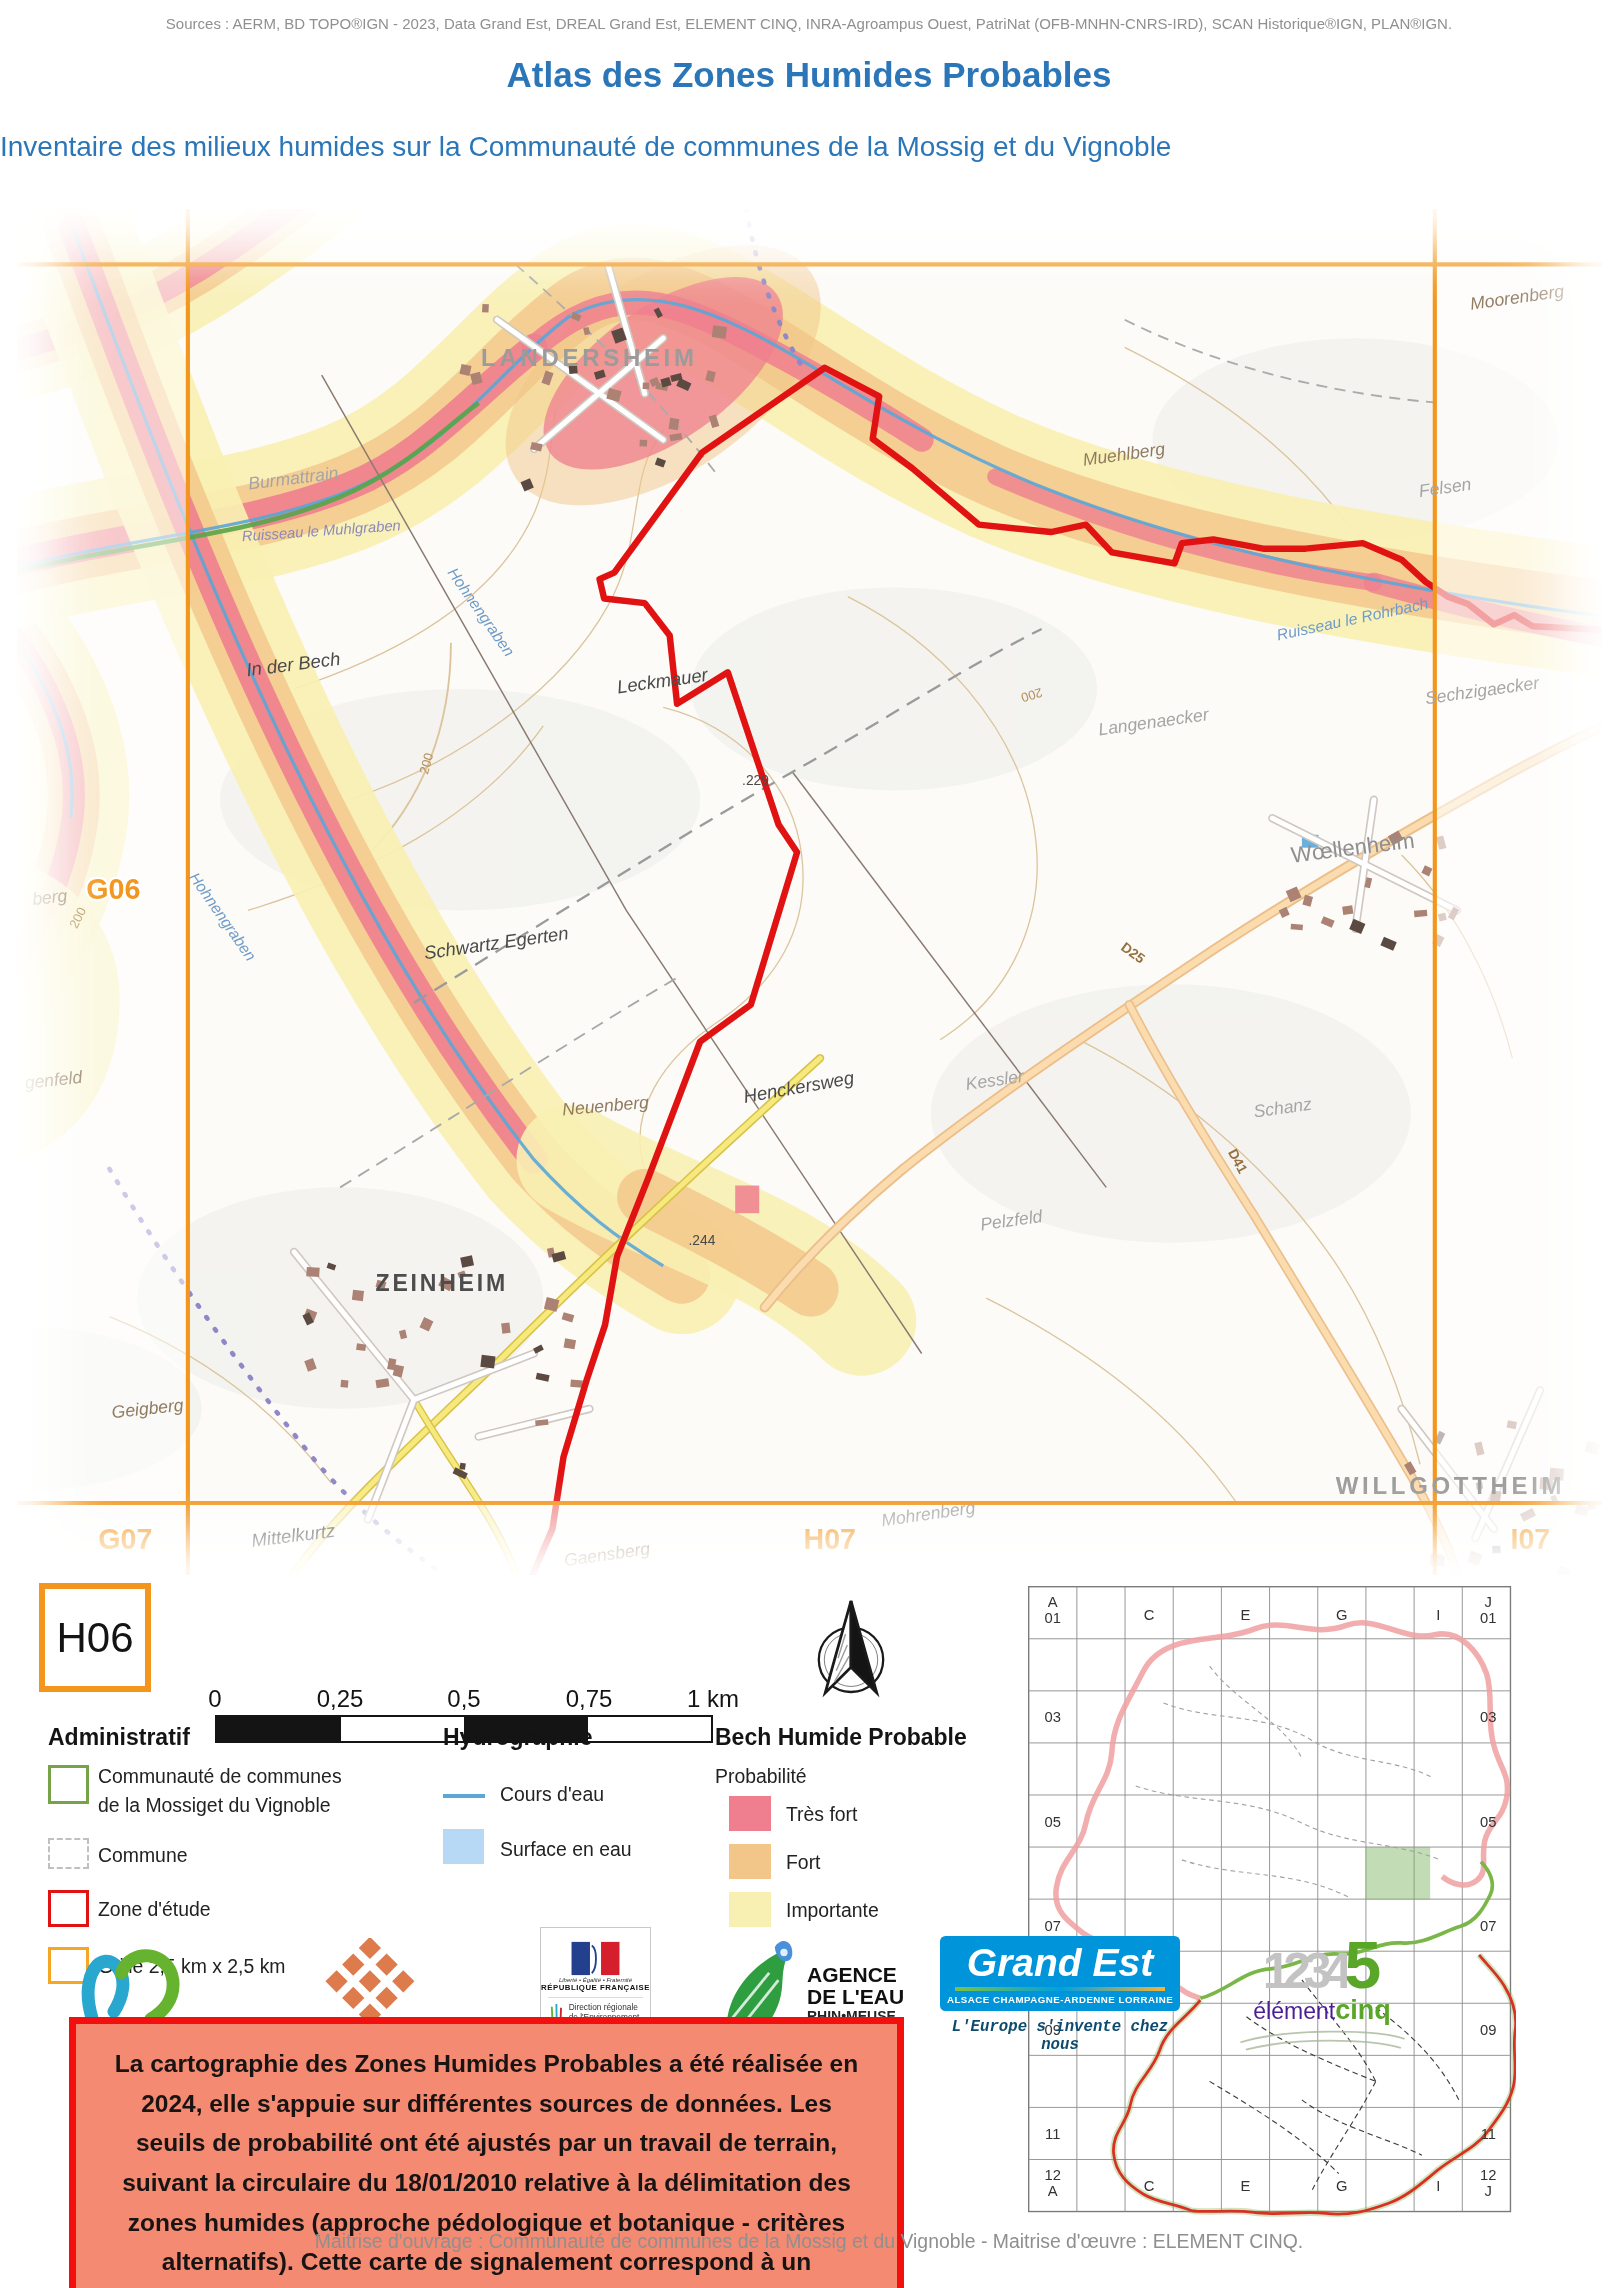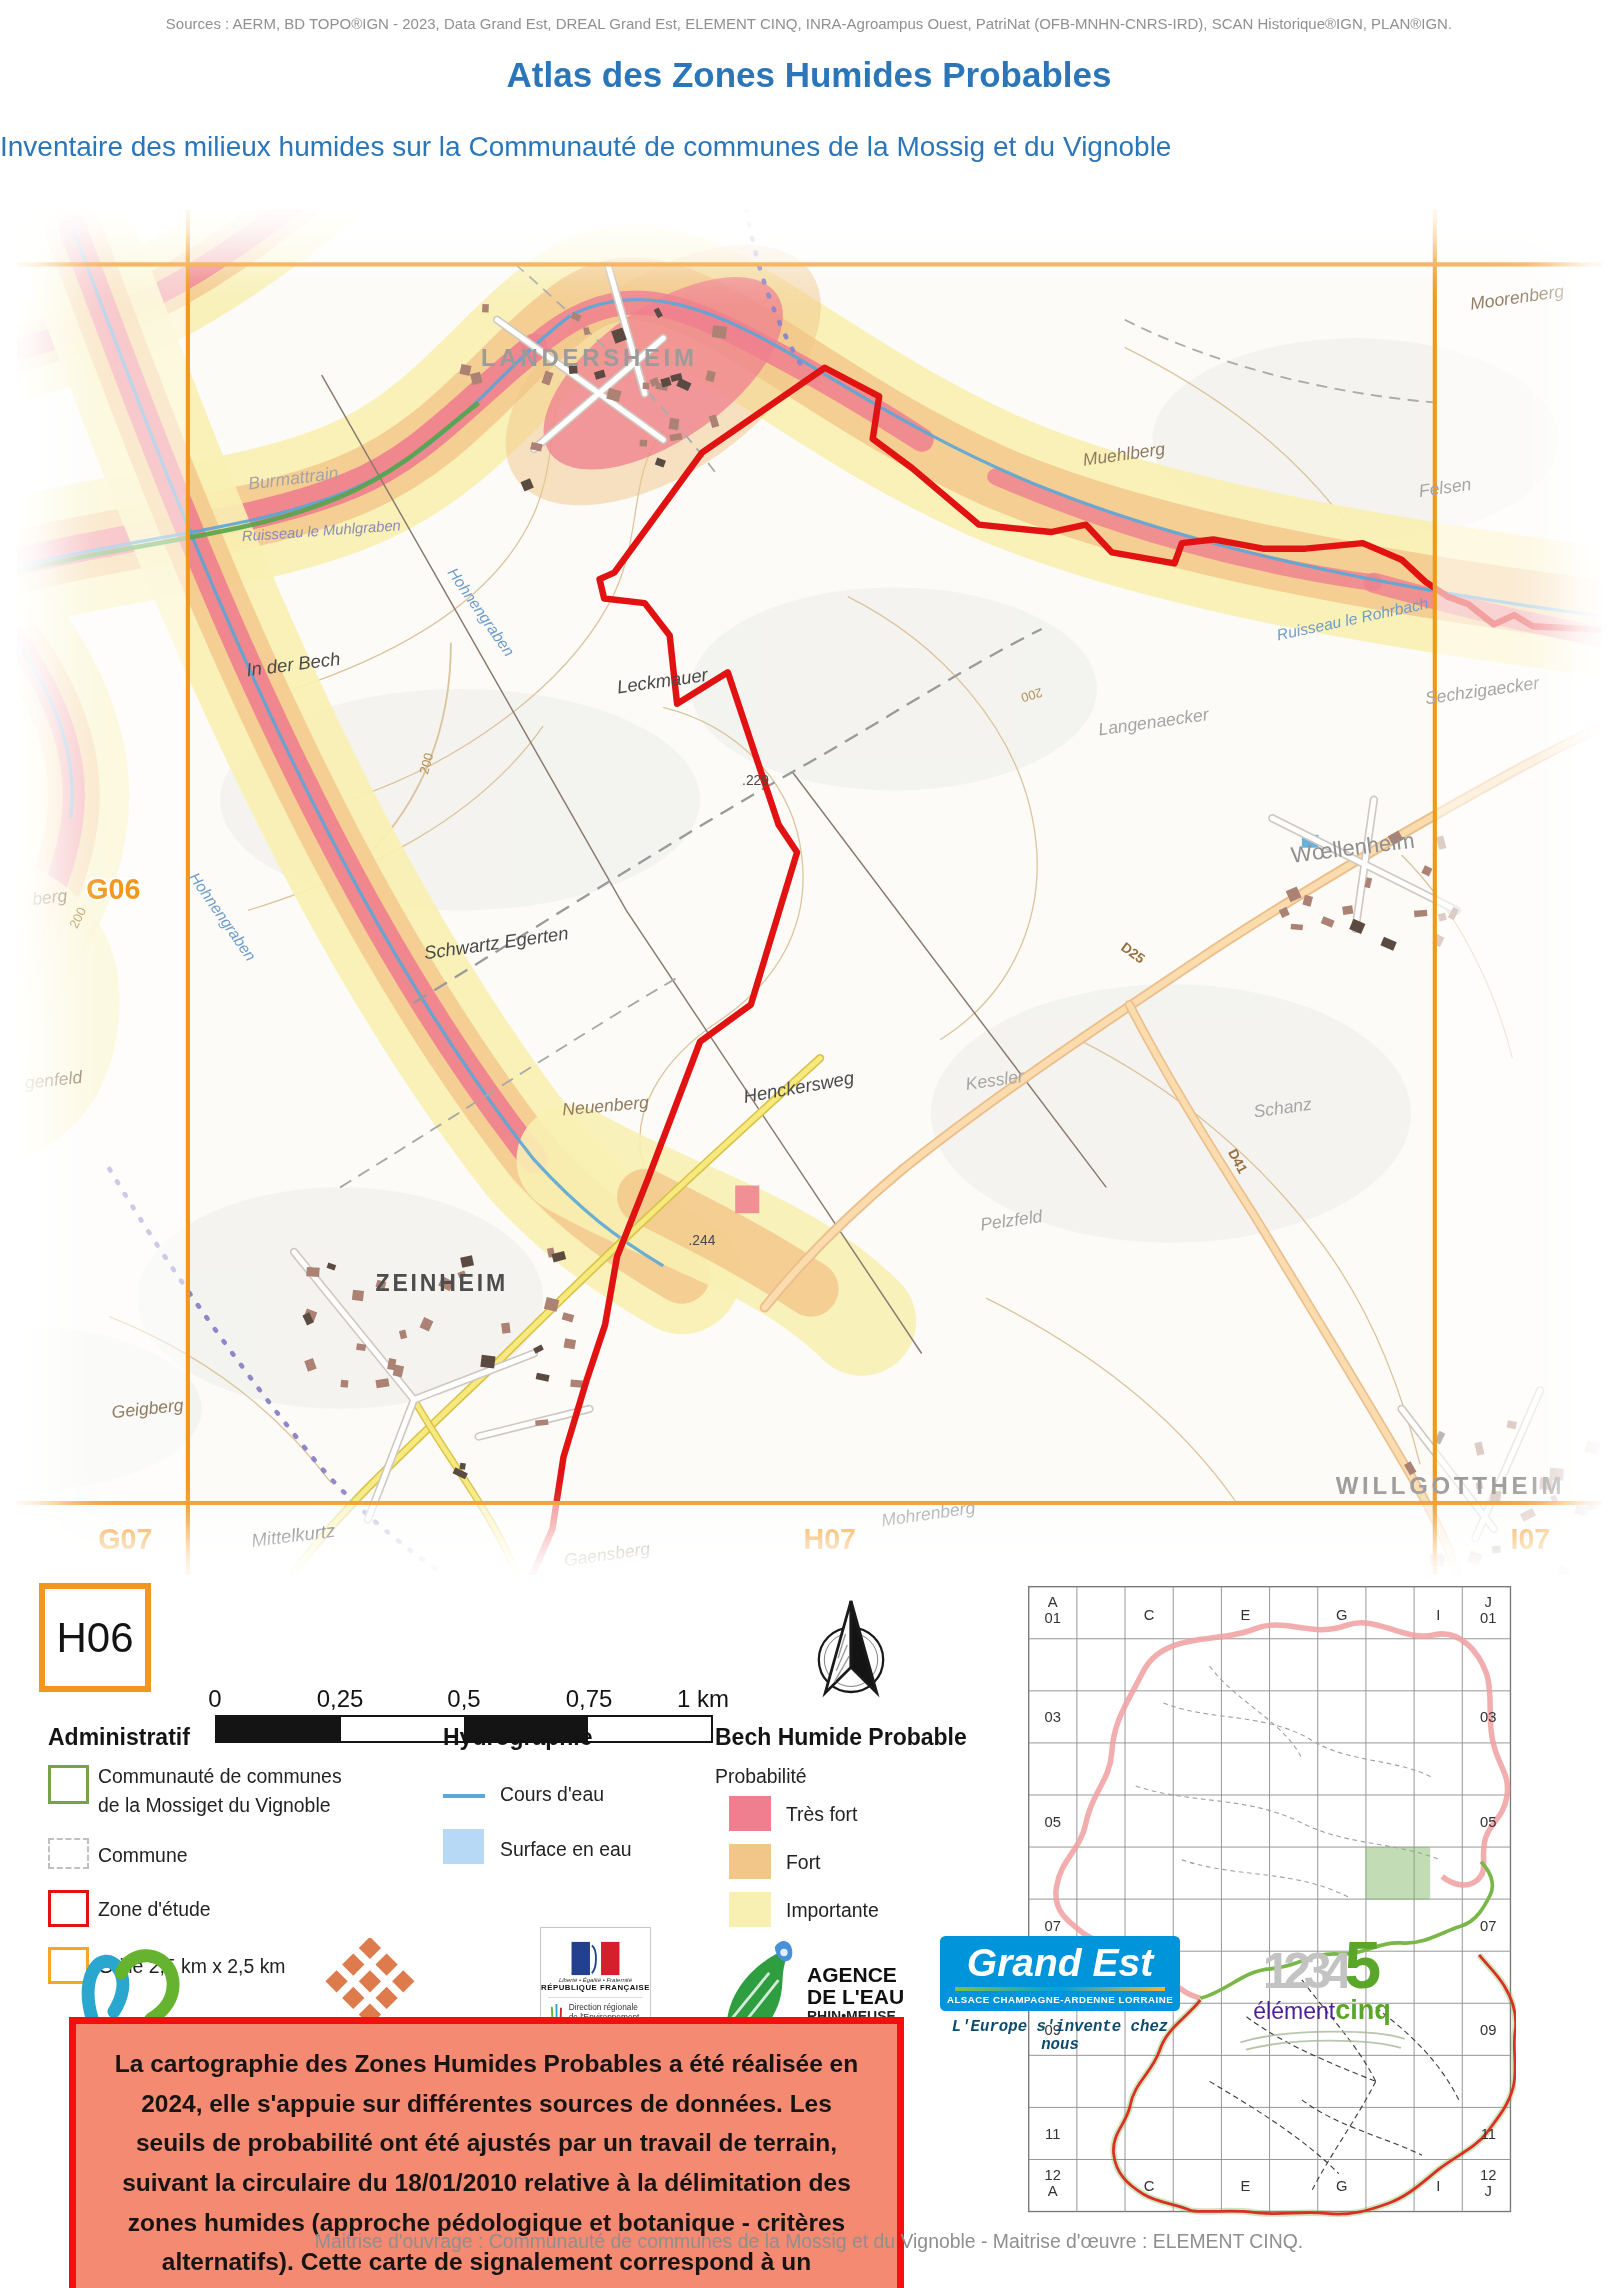--- a/index.html
+++ b/index.html
@@ -330,21 +330,21 @@
   <div class="abs" id="h06box">
     <span>H06</span>
   </div>
 
   <div class="abs" id="scalebar">
     <div class="ticks" id="scalebar-ticks">
         <span style="left: 0px;">0</span>
         <span style="left: 125px;">0,25</span>
         <span style="left: 249px;">0,5</span>
         <span style="left: 374px;">0,75</span>
-        <span style="left: 488px;">1 km</span>
+        <span style="left: 498px;">1 km</span>
       </div>
     <div class="bar">
       <div class="seg b"></div>
         <div class="seg w"></div>
         <div class="seg b"></div>
         <div class="seg w"></div>
     </div>
   </div>
 
   <svg class="abs" id="north" width="92" height="109" viewBox="0 0 100 118">

